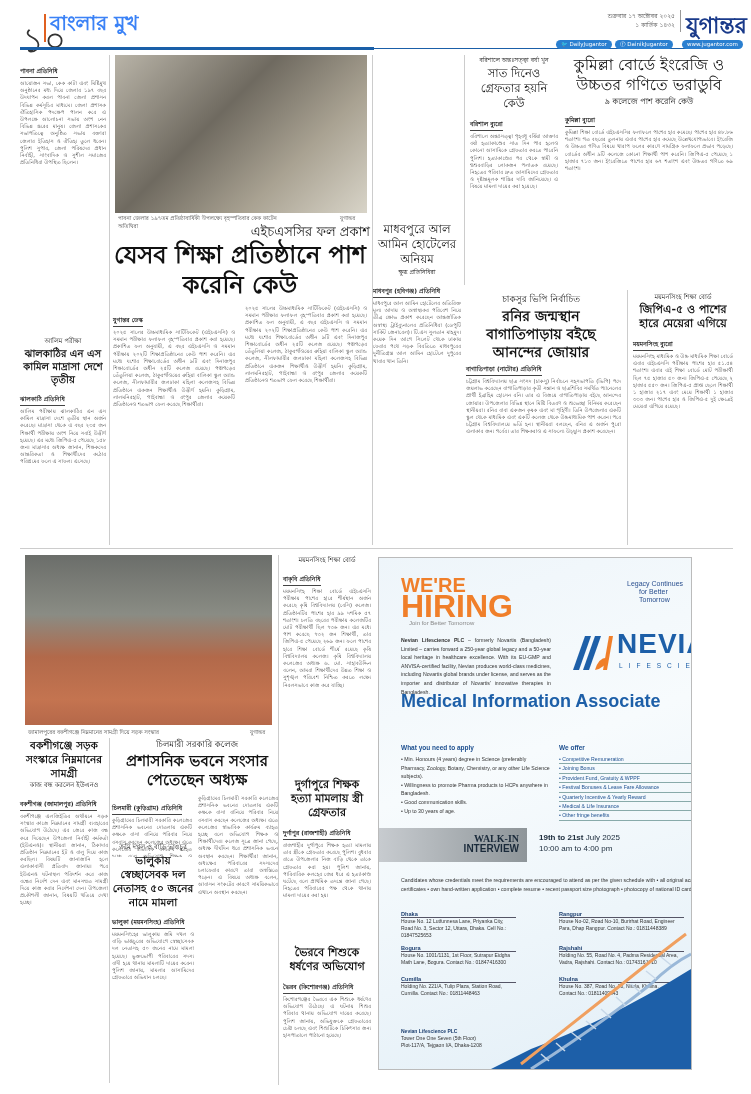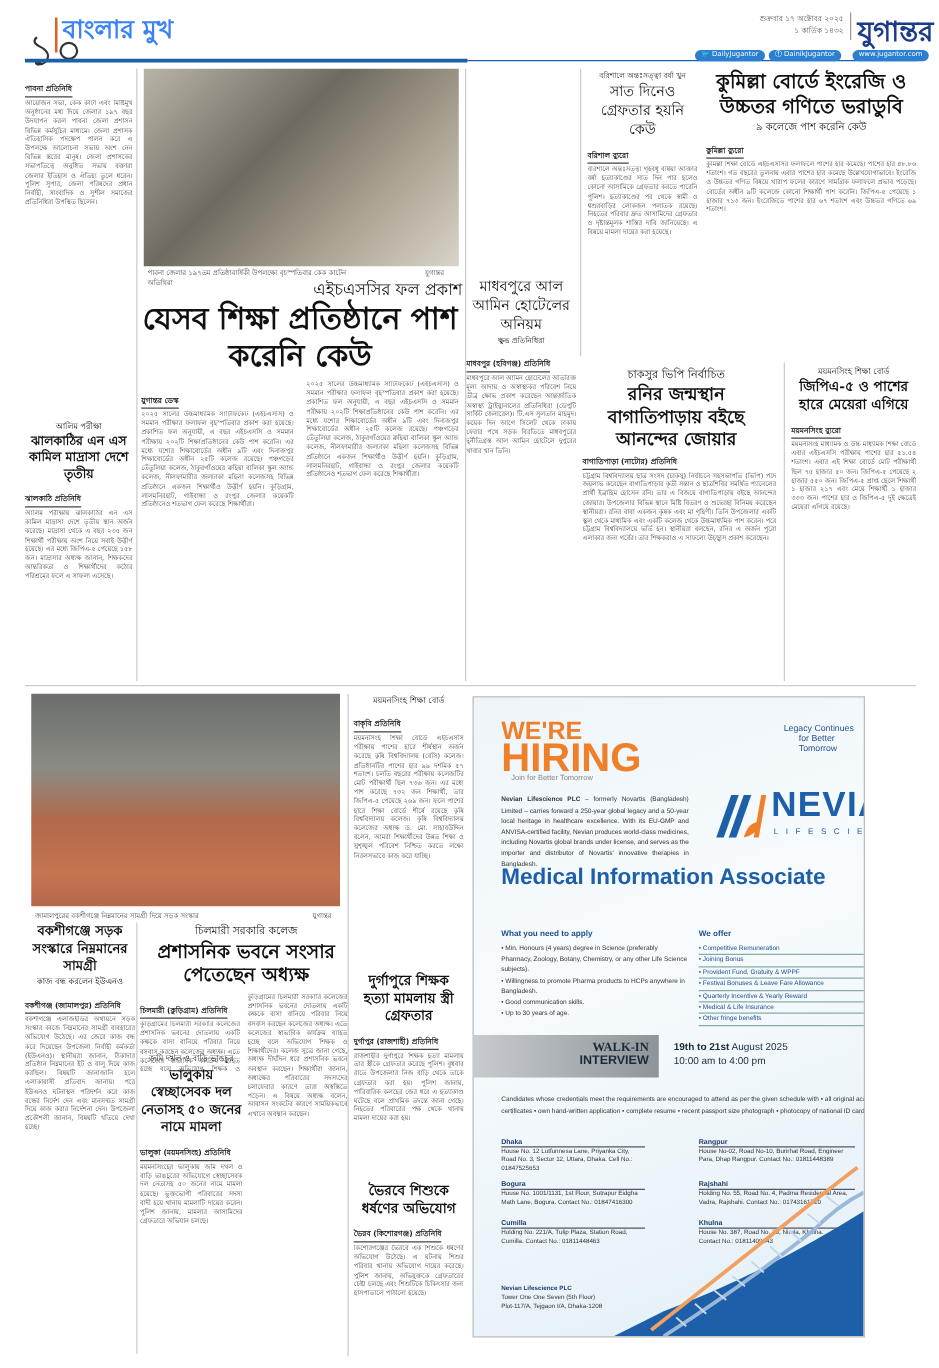--- a/index.html
+++ b/index.html
@@ -89,21 +89,21 @@
 </div>
 
 <div class="abs" style="left:470px;top:55px;width:88px;">
   <div style="font-size:6px;text-align:center;font-family:'DejaVu Sans',sans-serif;">বরিশালে অন্তঃসত্ত্বা বর্ষা খুন</div>
   <div class="hl" style="font-size:11.5px;line-height:15px;">সাত দিনেও গ্রেফতার হয়নি কেউ</div>
   <div class="byline" style="margin-top:2px;">বরিশাল ব্যুরো</div>
   <div class="body-text" style="height:170px;margin-top:2px;">বরিশালে অন্তঃসত্ত্বা গৃহবধূ বর্ষিয়া আক্তার বর্ষা হত্যাকাণ্ডের সাত দিন পার হলেও কোনো আসামিকে গ্রেফতার করতে পারেনি পুলিশ। হত্যাকাণ্ডের পর থেকে স্বামী ও শ্বশুরবাড়ির লোকজন পলাতক রয়েছে। নিহতের পরিবার দ্রুত আসামিদের গ্রেফতার ও দৃষ্টান্তমূলক শাস্তির দাবি জানিয়েছে। এ বিষয়ে মামলা দায়ের করা হয়েছে।</div>
 </div>
 
 <div class="abs" style="left:565px;top:55px;width:168px;">
-  <div class="hl" style="font-size:15.5px;line-height:20px;font-weight:bold;">কুমিল্লা বোর্ডে ইংরেজি ও উচ্চতর গণিতে ভরাডুবি</div>
+  <div class="hl" style="font-size:15.5px;line-height:20px;font-weight:normal;">কুমিল্লা বোর্ডে ইংরেজি ও উচ্চতর গণিতে ভরাডুবি</div>
   <div class="hl" style="font-size:8px;">৯ কলেজে পাশ করেনি কেউ</div>
 </div>
 <div class="abs" style="left:565px;top:107px;width:168px;">
   <div class="byline">কুমিল্লা ব্যুরো</div>
   <div class="body-text" style="height:160px;margin-top:2px;">কুমিল্লা শিক্ষা বোর্ডে এইচএসসির ফলাফলে পাশের হার কমেছে। পাশের হার ৪৮.৮৬ শতাংশ। গত বছরের তুলনায় এবার পাশের হার কমেছে উল্লেখযোগ্যভাবে। ইংরেজি ও উচ্চতর গণিত বিষয়ে খারাপ ফলের কারণে সামগ্রিক ফলাফলে প্রভাব পড়েছে। বোর্ডের অধীন ৯টি কলেজে কোনো শিক্ষার্থী পাশ করেনি। জিপিএ-৫ পেয়েছে ১ হাজার ৭১৩ জন। ইংরেজিতে পাশের হার ৬৭ শতাংশ এবং উচ্চতর গণিতে ৬৯ শতাংশ।</div>
 </div>
 
 <div class="abs" style="left:20px;top:336px;width:86px;">
   <div class="hl" style="font-size:6.5px;">আলিম পরীক্ষা</div>
   <div class="hl" style="font-size:10px;line-height:13px;font-weight:bold;">ঝালকাঠির এন এস কামিল মাদ্রাসা দেশে তৃতীয়</div>
@@ -220,21 +220,21 @@
       <div class="offer-item">• Medical &amp; Life Insurance</div>
       <div class="offer-item">• Other fringe benefits</div>
     </div>
   </div>
 
   <div class="abs walkin-box">
     <div class="walkin-t" style="margin-top:6px;font-family:Liberation Serif, serif;">WALK-IN</div>
     <div class="walkin-t">INTERVIEW</div>
   </div>
   <div class="abs walkin-date">
-    <div><b>19th to 21st</b><span> August 2025</span></div>
+    <div><b>19th to 21st</b><span> July 2025</span></div>
     <div>10:00 am to 4:00 pm</div>
   </div>
 
   <div class="abs note">Candidates whose credentials meet the requirements are encouraged to attend as per the given schedule with • all original academic certificates • own hand-written application • complete resume • recent passport size photograph • photocopy of national ID card.</div>
 
   <div class="abs branch" style="left:22px;top:353px;">
     <div class="branch-name">Dhaka</div>
     <div class="branch-addr">House No. 12 Lutfunnesa Lane, Priyanka City, Road No. 3, Sector 12, Uttara, Dhaka. Cell No.: 01847525653</div>
   </div>
   <div class="abs branch" style="left:180px;top:353px;width:125px;">

